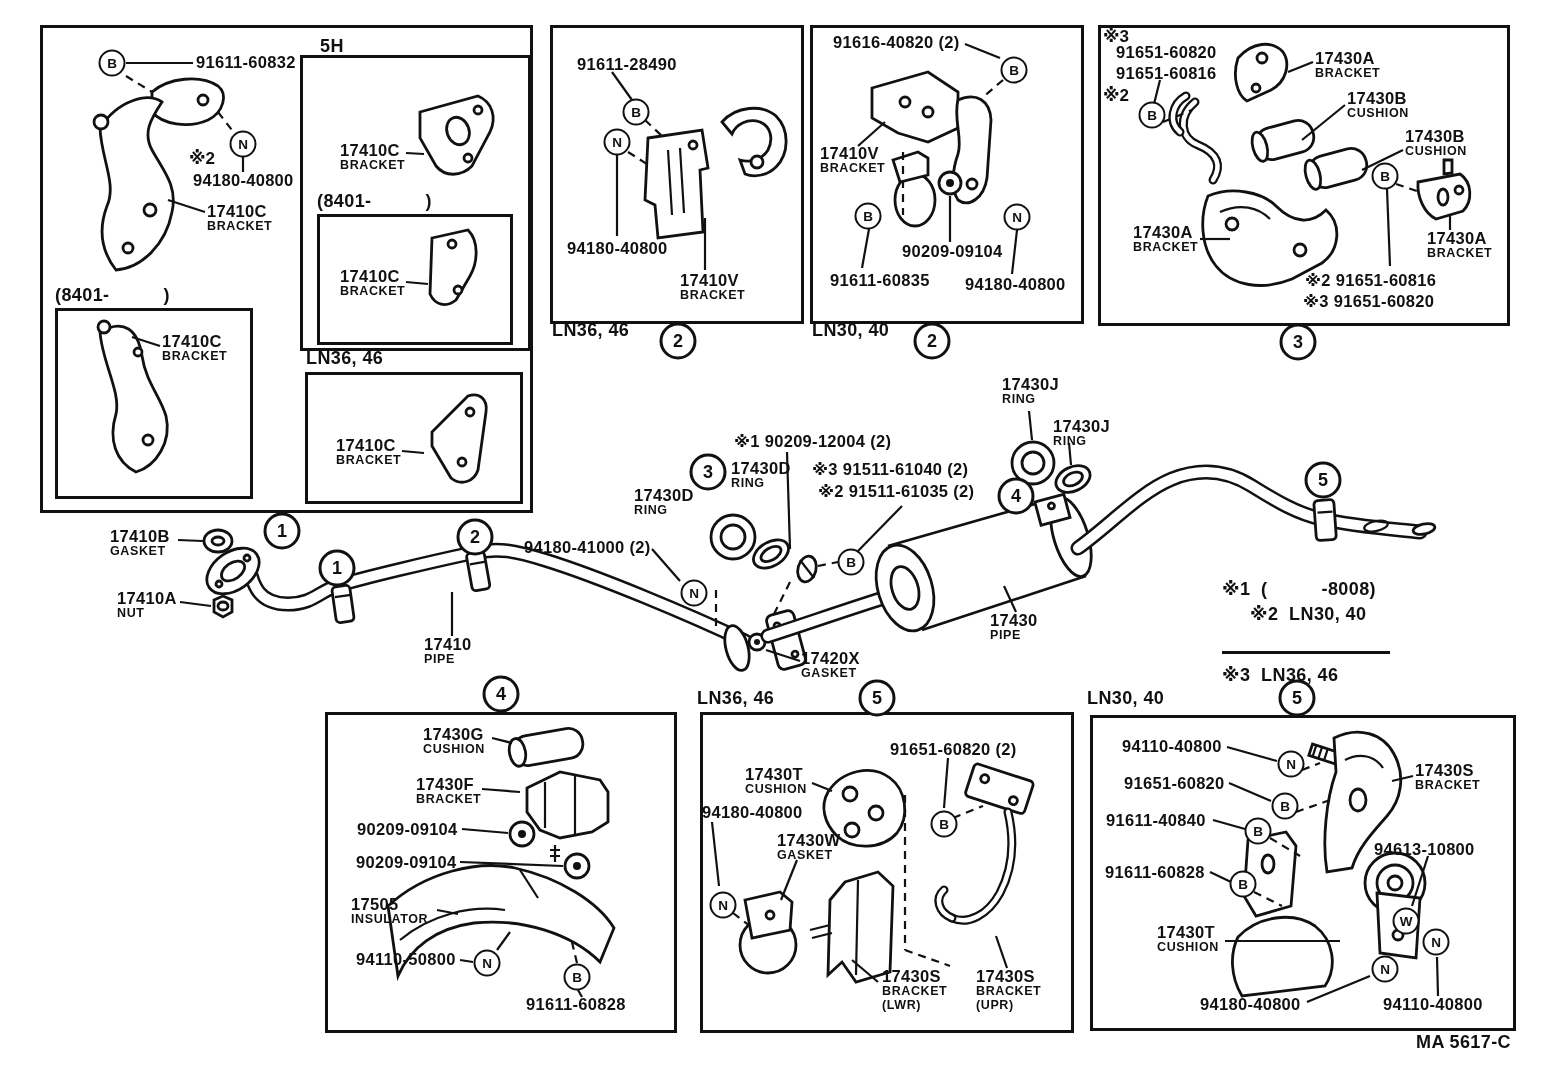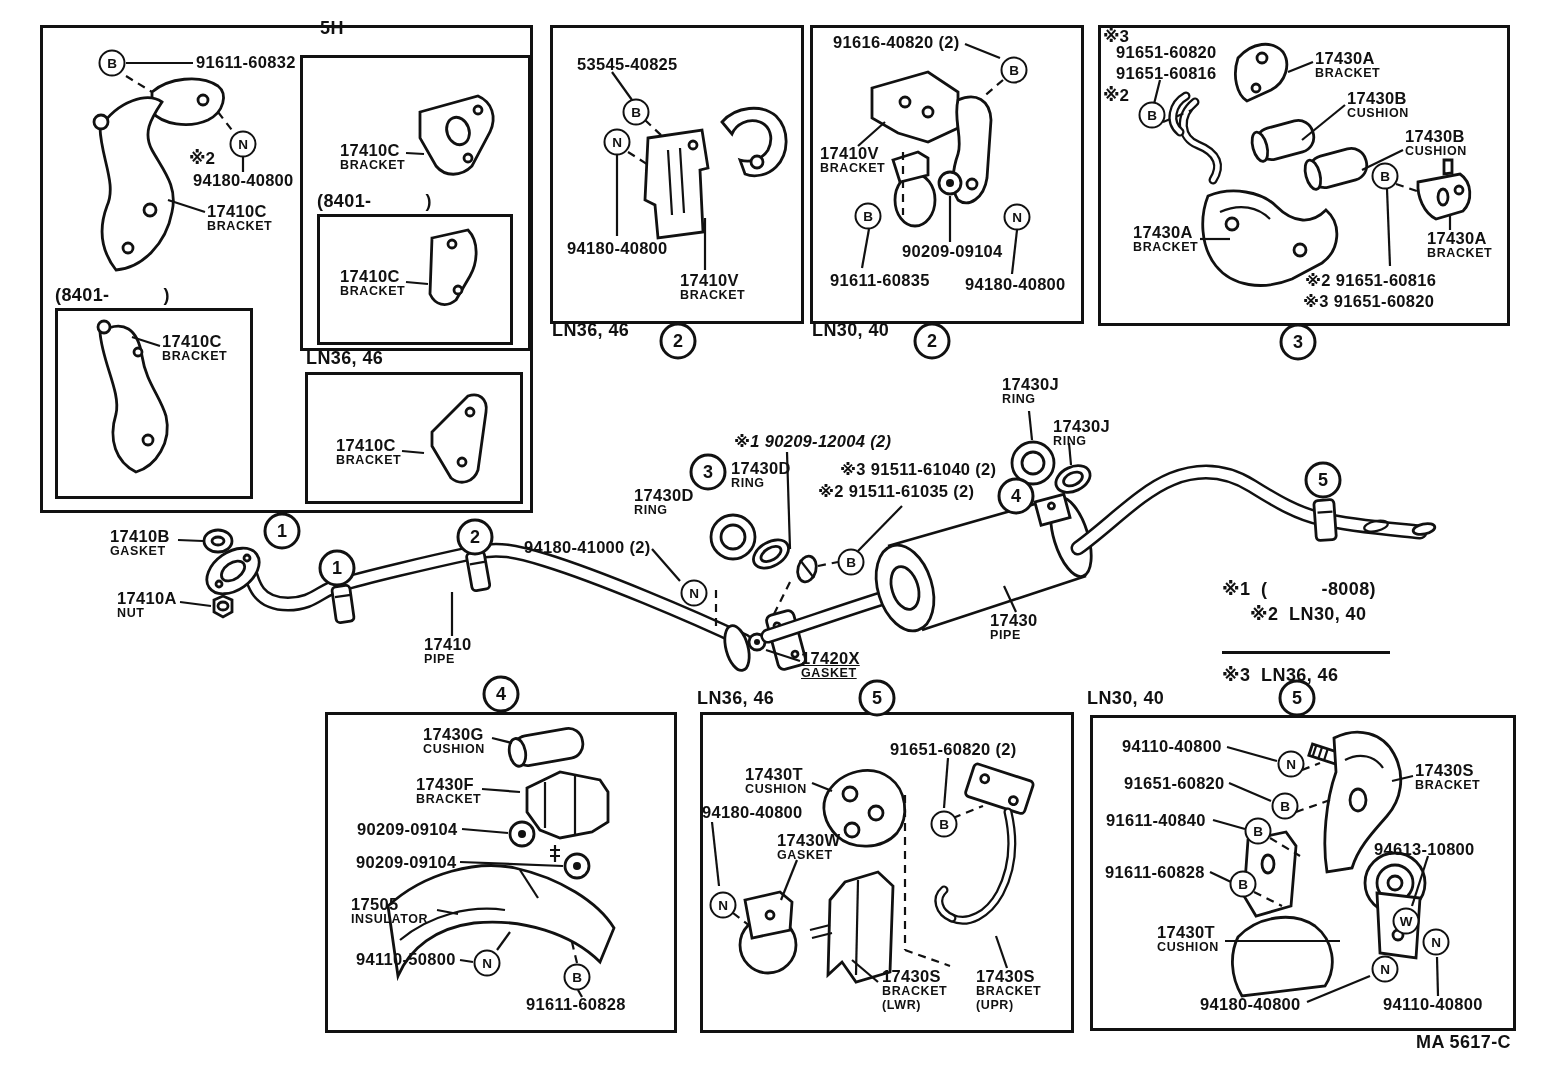--- a/index.html
+++ b/index.html
@@ -375,37 +375,37 @@
 <div class="txt pno" style="left:193px;top:172px;">94180-40800</div>
 <div class="txt" style="left:207px;top:203px;">
   <div class="pno">17410C</div>
   <div class="psub">BRACKET</div>
 </div>
 <div class="txt hdr" style="left:55px;top:285px;">(8401-          )</div>
 <div class="txt" style="left:162px;top:333px;">
   <div class="pno">17410C</div>
   <div class="psub">BRACKET</div>
 </div>
-<div class="txt hdr" style="left:320px;top:18px;">5H</div>
+<div class="txt hdr" style="left:320px;top:36px;">5H</div>
 <div class="txt" style="left:340px;top:142px;">
   <div class="pno">17410C</div>
   <div class="psub">BRACKET</div>
 </div>
 <div class="txt hdr" style="left:317px;top:191px;">(8401-          )</div>
 <div class="txt" style="left:340px;top:268px;">
   <div class="pno">17410C</div>
   <div class="psub">BRACKET</div>
 </div>
 <div class="txt hdr" style="left:306px;top:348px;">LN36, 46</div>
 <div class="txt" style="left:336px;top:437px;">
   <div class="pno">17410C</div>
   <div class="psub">BRACKET</div>
 </div>
 
-<div class="txt pno" style="left:577px;top:56px;">53545-40825</div>
+<div class="txt pno" style="left:577px;top:56px;">91611-28490</div>
 <div class="cl" style="left:636px;top:112px;">B</div>
 <div class="cl" style="left:617px;top:142px;">N</div>
 <div class="txt pno" style="left:567px;top:240px;">94180-40800</div>
 <div class="txt" style="left:680px;top:272px;">
   <div class="pno">17410V</div>
   <div class="psub">BRACKET</div>
 </div>
 <div class="txt hdr" style="left:552px;top:320px;">LN36, 46</div>
 <div class="cn" style="left:678px;top:341px;">2</div>
 
@@ -474,33 +474,33 @@
 <div class="txt pno" style="left:524px;top:539px;">94180-41000 (2)</div>
 <div class="cl" style="left:694px;top:593px;">N</div>
 <div class="txt" style="left:634px;top:487px;">
   <div class="pno">17430D</div>
   <div class="psub">RING</div>
 </div>
 <div class="txt" style="left:731px;top:460px;">
   <div class="pno">17430D</div>
   <div class="psub">RING</div>
 </div>
-<div class="txt pno" style="left:734px;top:433px;font-style:italic;">※1 90209-12004 (2)</div>
-<div class="txt pno" style="left:840px;top:461px;">※3 91511-61040 (2)</div>
+<div class="txt pno" style="left:734px;top:433px;">※1 90209-12004 (2)</div>
+<div class="txt pno" style="left:812px;top:461px;">※3 91511-61040 (2)</div>
 <div class="txt pno" style="left:818px;top:483px;">※2 91511-61035 (2)</div>
 <div class="cl" style="left:851px;top:562px;">B</div>
 <div class="txt" style="left:1002px;top:376px;">
   <div class="pno">17430J</div>
   <div class="psub">RING</div>
 </div>
 <div class="txt" style="left:1053px;top:418px;">
   <div class="pno">17430J</div>
   <div class="psub">RING</div>
 </div>
-<div class="txt" style="left:801px;top:650px;text-decoration:underline;">
+<div class="txt" style="left:801px;top:650px;">
   <div class="pno">17420X</div>
   <div class="psub">GASKET</div>
 </div>
 <div class="txt" style="left:990px;top:612px;">
   <div class="pno">17430</div>
   <div class="psub">PIPE</div>
 </div>
 <div class="txt hdr" style="left:1222px;top:578px;">※1  (          -8008)</div>
 <div class="txt hdr" style="left:1222px;top:603px;margin-left:28px;">※2  LN30, 40</div>
 <div class="txt hdr" style="left:1222px;top:664px;">※3  LN36, 46</div>

